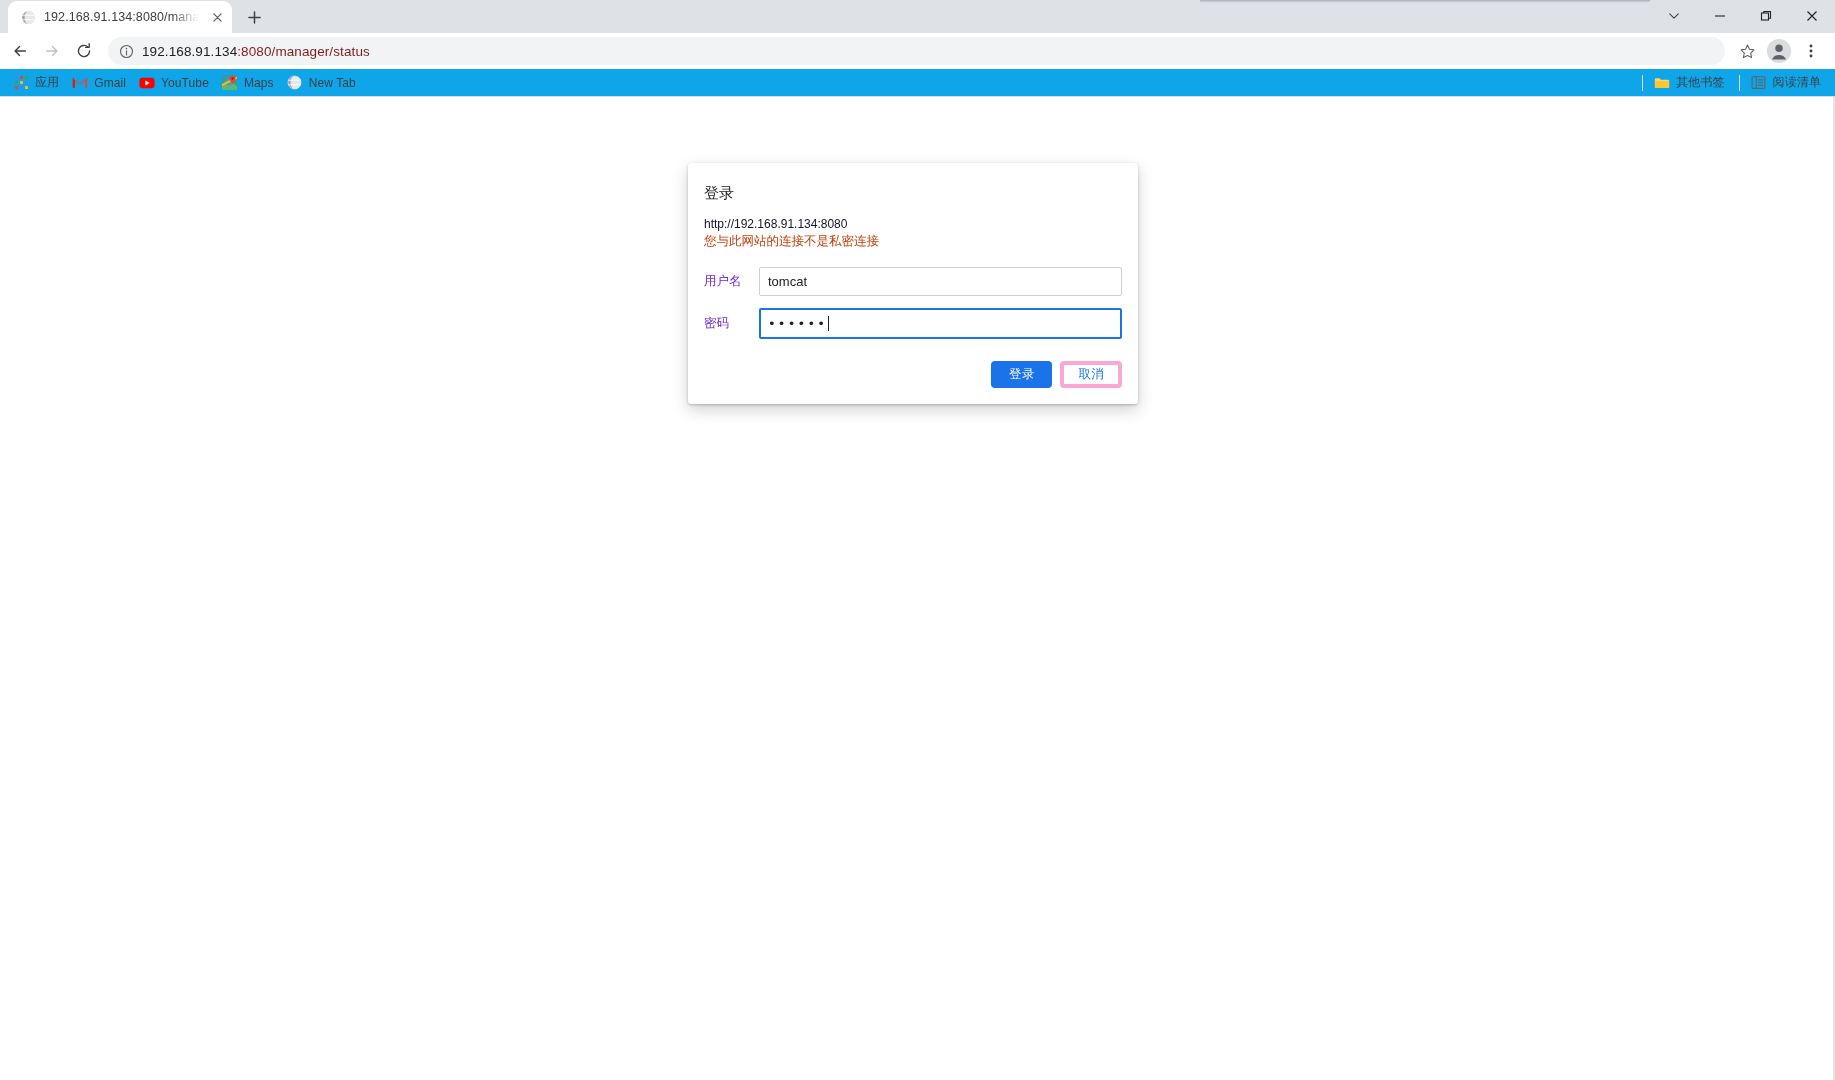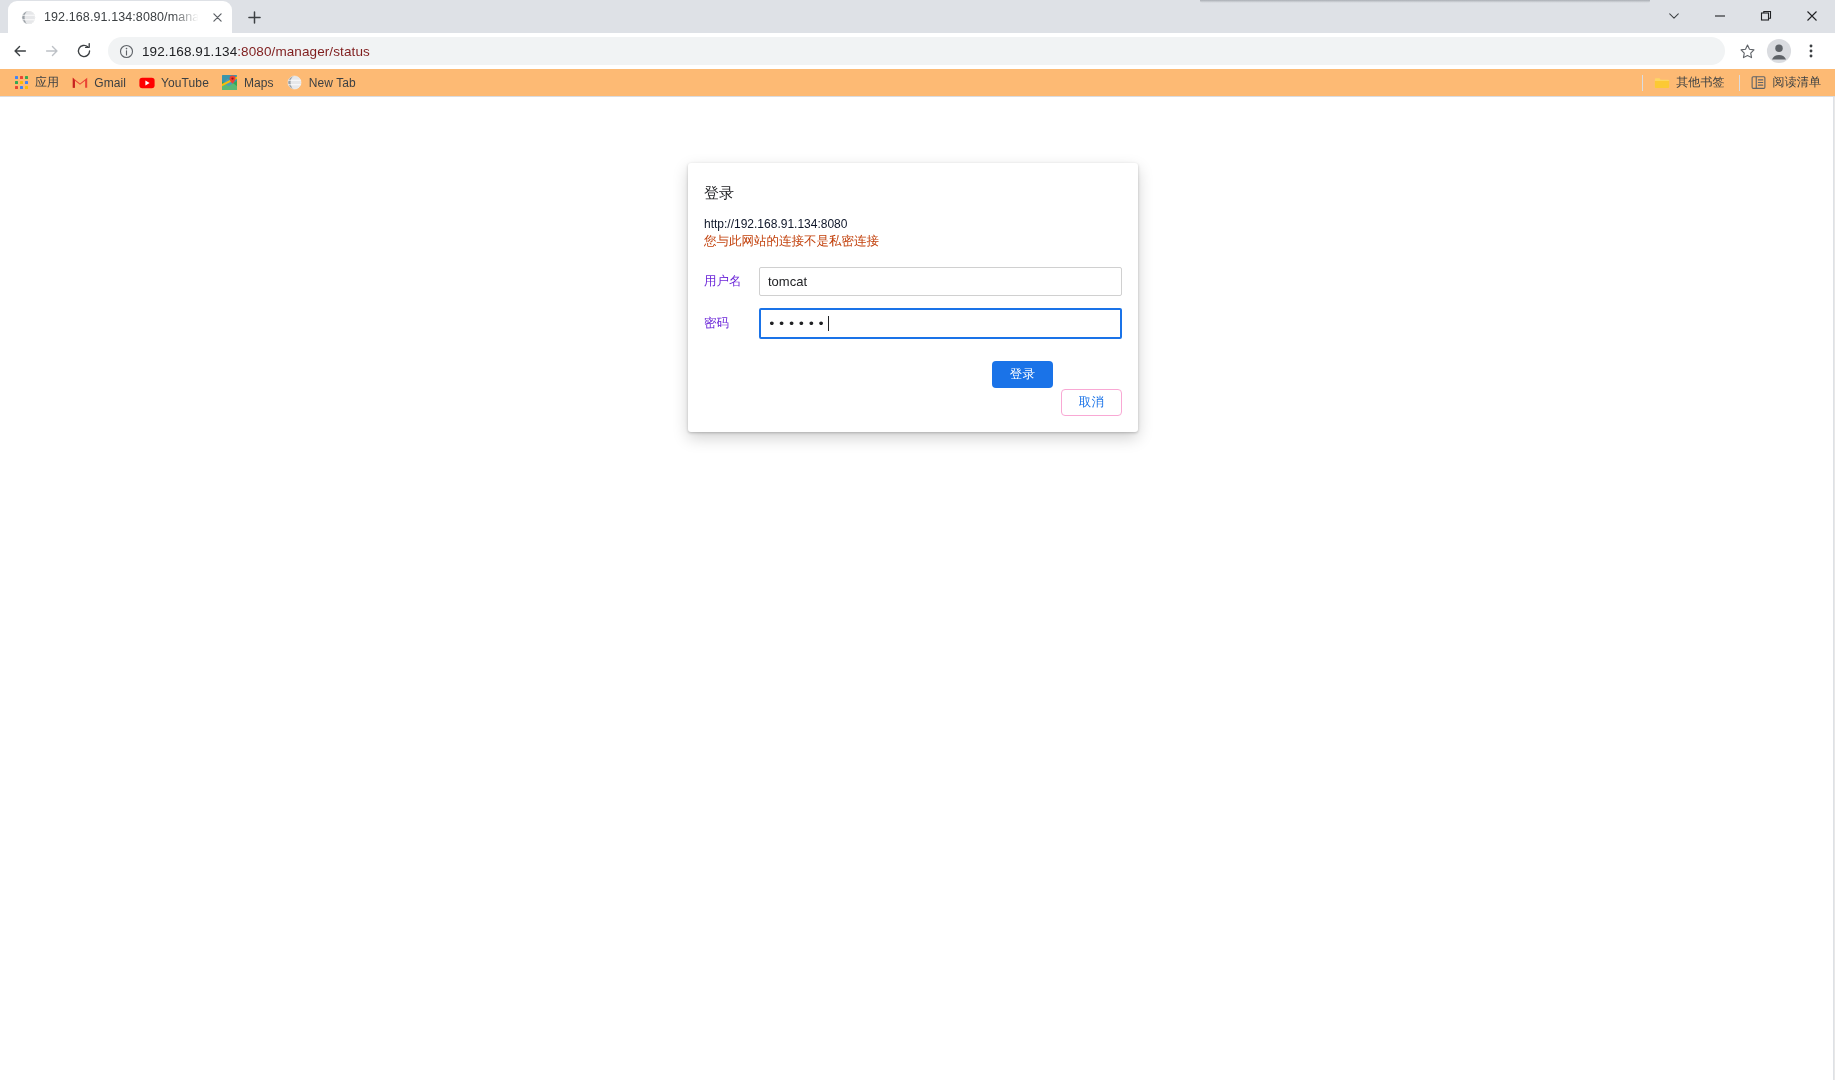--- a/index.html
+++ b/index.html
@@ -135,21 +135,21 @@
     font-size: 13.5px;
     color: #202124;
     white-space: nowrap;
     letter-spacing: 0.1px;
   }
   .omnibox-url .url-dim { color: #7f1d1d; }
 
   
   .bookmarks {
     height: 28px;
-    background: #fdba74;
+    background: #0ea5e9;
     border-bottom: 1px solid #dadce0;
     display: flex;
     align-items: center;
     padding: 0 6px 0 8px;
     flex: 0 0 auto;
   }
   .bm-item {
     display: flex;
     align-items: center;
     gap: 6px;
@@ -291,22 +291,21 @@
     align-items: center;
     justify-content: center;
     padding: 0 14px;
     border: none;
     letter-spacing: 0.3px;
   }
   .btn-primary { background: #1a73e8; color: #ffffff; }
   .btn-secondary {
     background: #ffffff;
     color: #1a73e8;
-    border: 1px solid #f9a8d4;
-    margin-top: 28px;
+    border: 4px solid #f9a8d4;
   }
 
   
   .right-edge {
     position: absolute;
     top: 0; right: 0;
     width: 1px;
     height: 100%;
     background: #dee1e6;
   }

